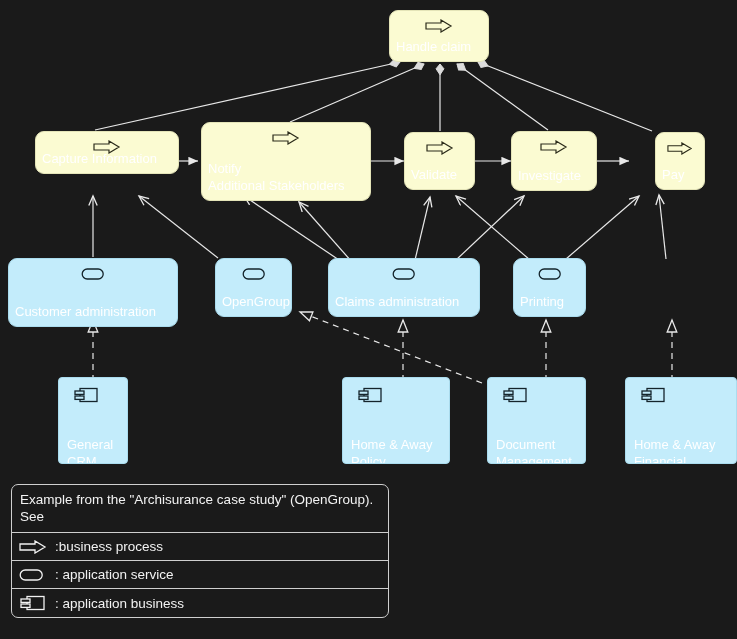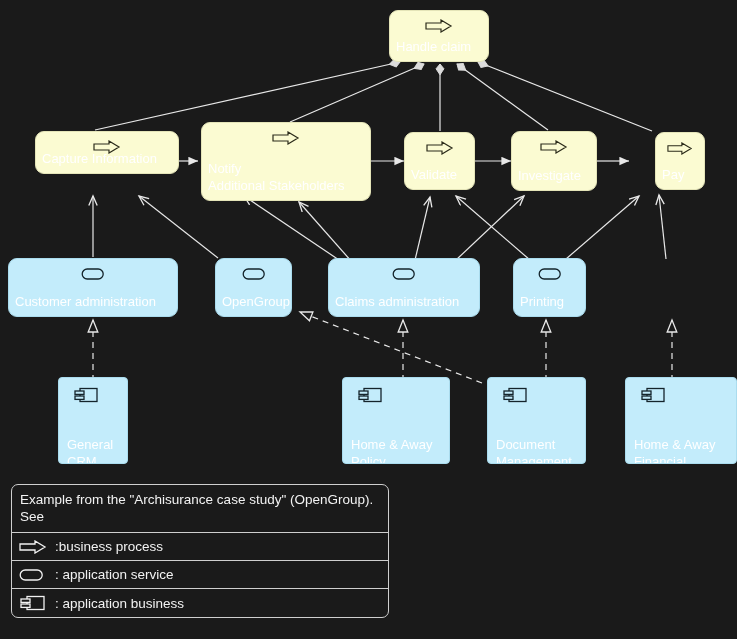--- a/index.html
+++ b/index.html
@@ -204,21 +204,21 @@
 
   <div class="node process" style="left:630px; top:132px; width:50px; height:58px;margin-left:25px;">
     <span class="glyph">
       <svg width="26" height="13" viewBox="0 0 28 14">
           <path d="M1,4 H16 V1 L26,7 L16,13 V10 H1 Z" fill="#fbfbd2" stroke="#2b2b1a" stroke-width="1.2"></path>
         </svg>
     </span>
     <span class="label">Pay</span>
   </div>
 
-  <div class="node service" style="left:8px; top:258px; width:170px; height:59px;">
+  <div class="node service" style="left:8px; top:258px; width:170px; height:69px;">
     <span class="glyph">
       <svg width="24" height="14" viewBox="0 0 24 14">
           <rect x="1.2" y="2" width="21" height="10" rx="5" fill="#c3ecfb" stroke="#14242b" stroke-width="1.3"></rect>
         </svg>
     </span>
     <span class="label">Customer administration</span>
   </div>
 
   <div class="node service" style="left:215px; top:258px; width:77px; height:59px;">
     <span class="glyph">

